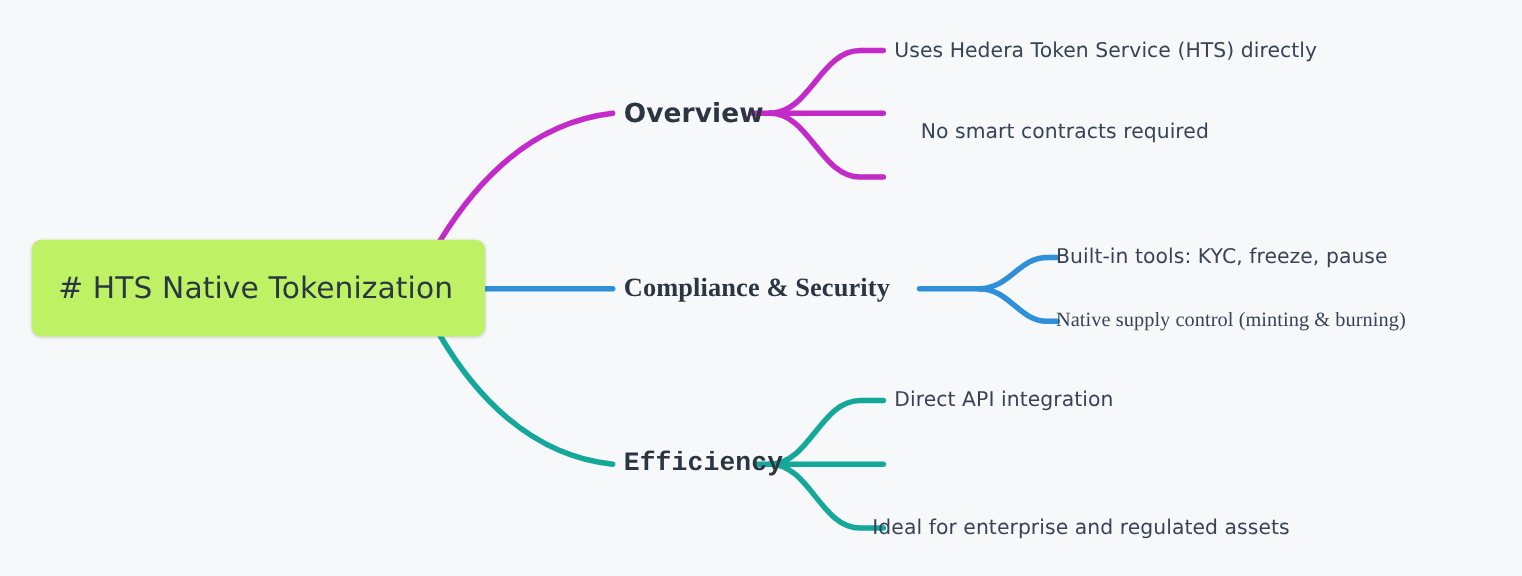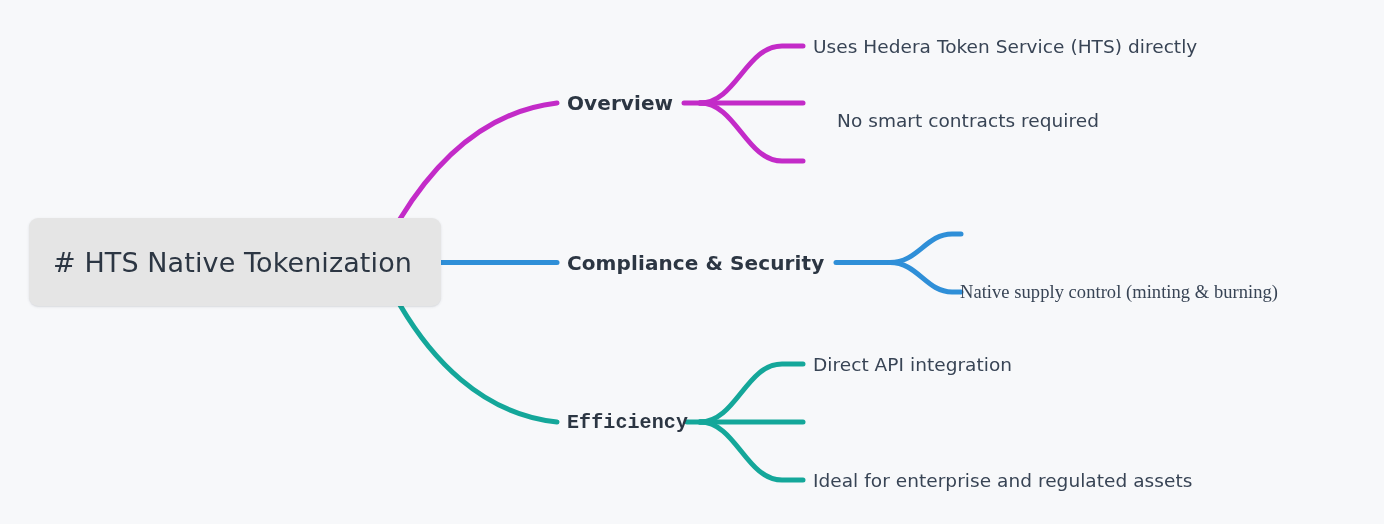--- a/index.html
+++ b/index.html
@@ -35,40 +35,40 @@
     stroke-linejoin: round;
   }
 
   
   .root-node {
     position: absolute;
     left: 29px;
     top: 218px;
     width: 412px;
     height: 88px;
-    background: #e5e5e5;
+    background: #bef264;
     border-radius: 9px;
     box-shadow: 0 1px 3px rgba(30, 40, 60, 0.10), 0 1px 1px rgba(30,40,60,0.05);
     display: flex;
     align-items: center;
     box-sizing: border-box;
     padding-left: 24px;
   }
   .root-label {
     font-size: 27px;
     font-weight: 400;
     color: #2c3643;
     letter-spacing: 0.1px;
     white-space: nowrap;
   }
 
   
   .branch-label {
     position: absolute;
-    font-size: 20px;
+    font-size: 24px;
     font-weight: 700;
     color: #2c3643;
     white-space: nowrap;
     letter-spacing: 0.1px;
     transform: translateY(-50%);
   }
 
   
   .leaf-label {
     position: absolute;
@@ -107,25 +107,26 @@
     <path d="M 700 422 L 803 422" stroke="#14a79a" stroke-width="5"></path>
     <path d="M 700 422 C 736 422, 746 480, 782 480 L 803 480" stroke="#14a79a" stroke-width="5"></path>
   </svg>
 
   <div class="root-node">
     <span class="root-label"># HTS Native Tokenization</span>
   </div>
 
   <div class="branch-label" style="left:567px; top:103px;">Overview</div>
 
-  <div class="branch-label" style="left:567px; top:262.5px;">Compliance &amp; Security</div>
+  <div class="branch-label" style="left:567px; top:262.5px;font-family:Liberation Serif, serif;">Compliance &amp; Security</div>
 
   <div class="branch-label" style="left:567px; top:422px;font-family:Liberation Mono, monospace;">Efficiency</div>
 
   <div class="leaf-label" style="left:813px; top:46px;">Uses Hedera Token Service (HTS) directly</div>
   <div class="leaf-label" style="left:813px; top:120px;margin-left:24px;">No smart contracts required</div>
 
+  <div class="leaf-label" style="left:960px; top:234px;">Built-in tools: KYC, freeze, pause</div>
   <div class="leaf-label" style="left:960px; top:292px;font-family:Liberation Serif, serif;">Native supply control (minting &amp; burning)</div>
 
   <div class="leaf-label" style="left:813px; top:364px;text-align:center;">Direct API integration</div>
-  <div class="leaf-label" style="left:813px; top:480px;">Ideal for enterprise and regulated assets</div>
+  <div class="leaf-label" style="left:793px; top:480px;">Ideal for enterprise and regulated assets</div>
 
 </div>
 
 </body></html>

